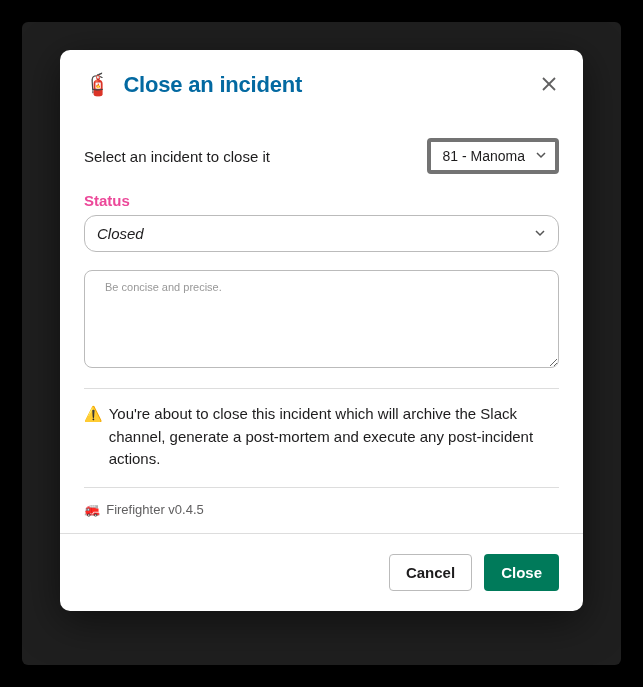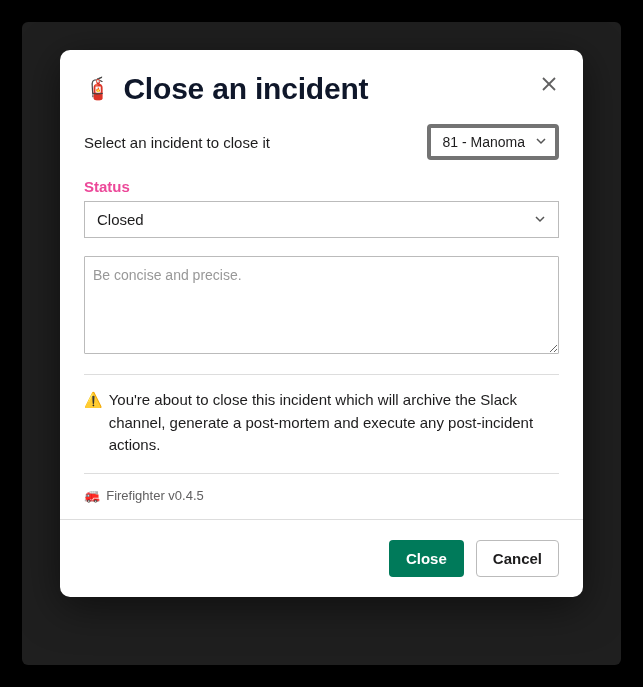--- a/index.html
+++ b/index.html
@@ -39,23 +39,23 @@
       flex-direction: column;
     }
     .modal-header {
       padding: 22px 24px 18px 24px;
       display: flex;
       align-items: center;
       gap: 12px;
       position: relative;
     }
     .modal-title {
-      font-size: 30px;
+      font-size: 22px;
       font-weight: 900;
-      color: #0f172a;
+      color: #0369a1;
       letter-spacing: -0.2px;
     }
     .header-icon {
       font-size: 22px;
     }
     .close-x {
       position: absolute;
       top: 22px;
       right: 22px;
       background: none;
@@ -66,20 +66,21 @@
       display: flex;
       align-items: center;
       justify-content: center;
     }
     .close-x svg {
       width: 16px;
       height: 16px;
     }
     .modal-body {
       padding: 0 24px 16px 24px;
+      margin-top: 22px;
     }
     .intro-row {
       display: flex;
       align-items: center;
       justify-content: space-between;
       margin-bottom: 18px;
     }
     .intro-text {
       font-size: 15px;
       color: #1d1c1d;
@@ -107,39 +108,40 @@
     .field-label {
       font-size: 15px;
       font-weight: 700;
       color: #ec4899;
       margin-bottom: 6px;
       display: block;
     }
     .status-select {
       width: 100%;
       border: 1px solid #bbb;
-      border-radius: 0;
+      border-radius: 12px;
       padding: 9px 12px;
       font-size: 15px;
       color: #1d1c1d;
       background: #fff;
       position: relative;
       cursor: pointer;
       margin-bottom: 18px;
       display: flex;
       align-items: center;
       justify-content: space-between;
+      font-style: italic;
     }
     .message-textarea {
       width: 100%;
       min-height: 98px;
       border: 1px solid #bbb;
-      border-radius: 1px;
-      padding: 10px 8px;
-      font-size: 14px;
+      border-radius: 8px;
+      padding: 10px 20px;
+      font-size: 11px;
       font-family: inherit;
       resize: vertical;
       color: #1d1c1d;
     }
     .message-textarea::placeholder {
       color: #989898;
     }
     .helper-text {
       font-size: 13px;
       color: #616061;
@@ -254,17 +256,17 @@
     <hr class="divider">
 
     <div class="footer-meta">
       <span>🚒</span>
       <span>Firefighter v0.4.5</span>
     </div>
 
   </div>
 
   <div class="modal-footer">
+    <button class="btn btn-secondary">Cancel</button>
     <button class="btn btn-primary">Close</button>
-    <button class="btn btn-secondary">Cancel</button>
   </div>
 
 </div>
 
 </body></html>

